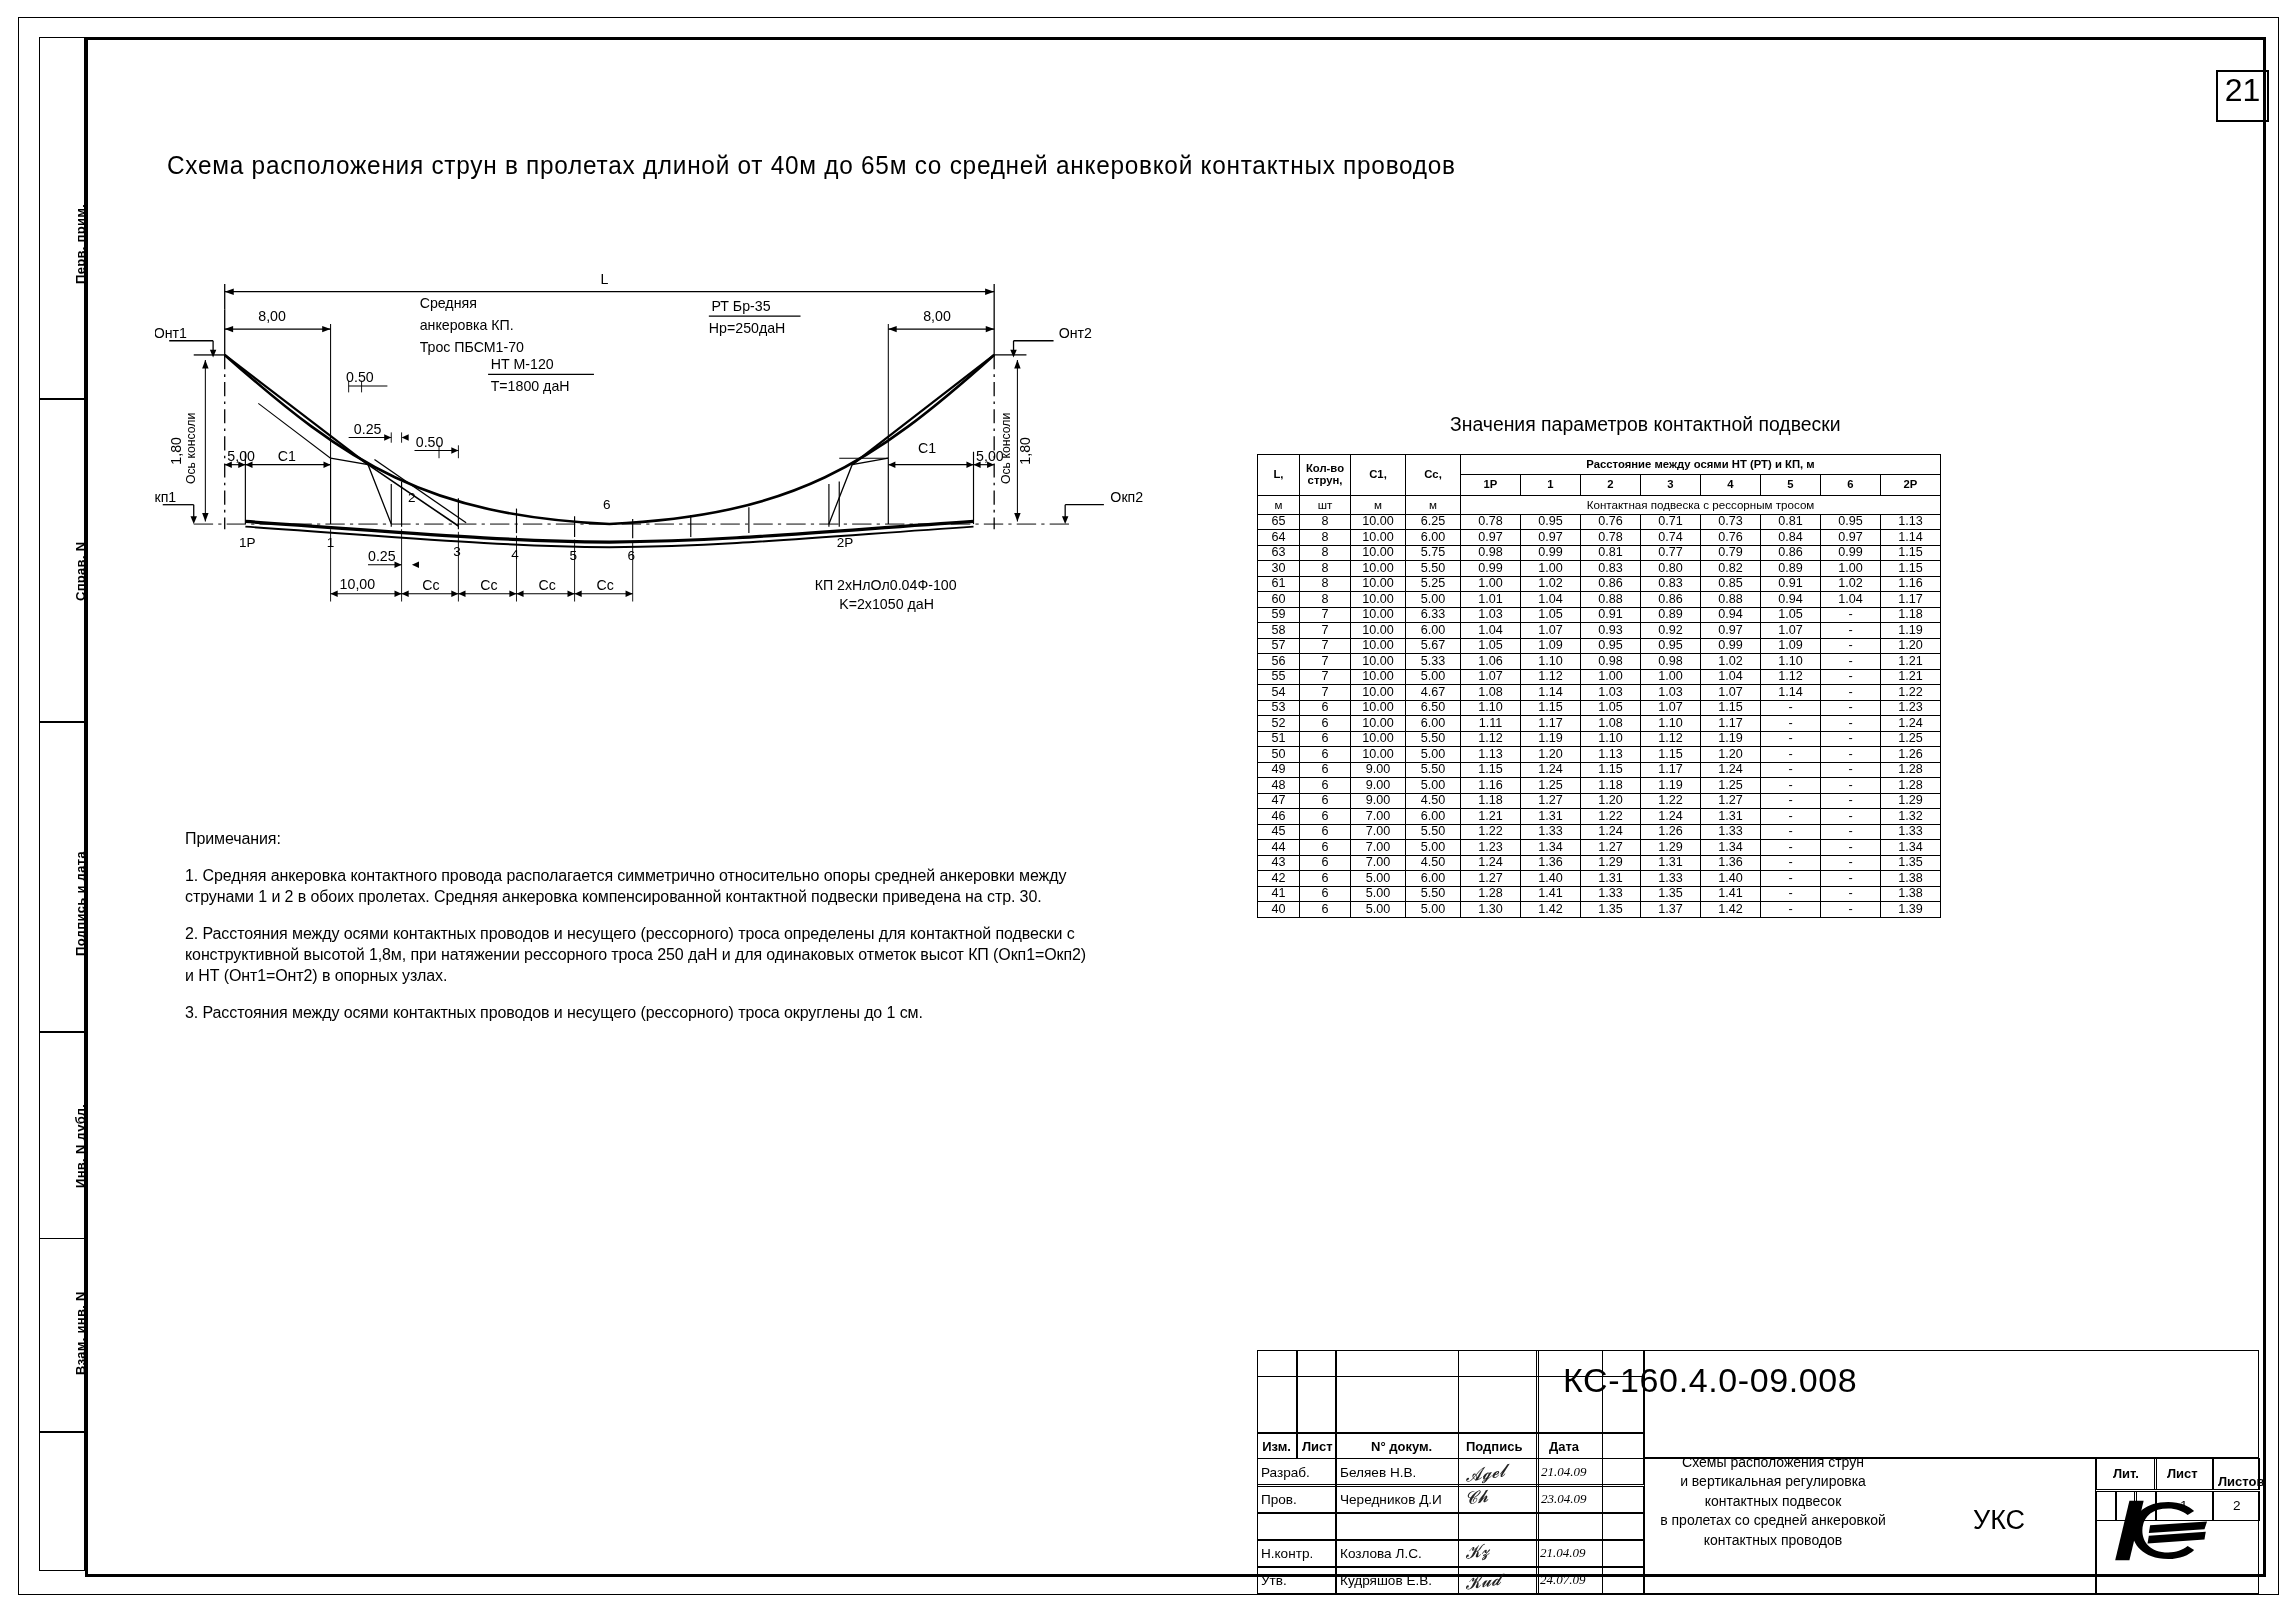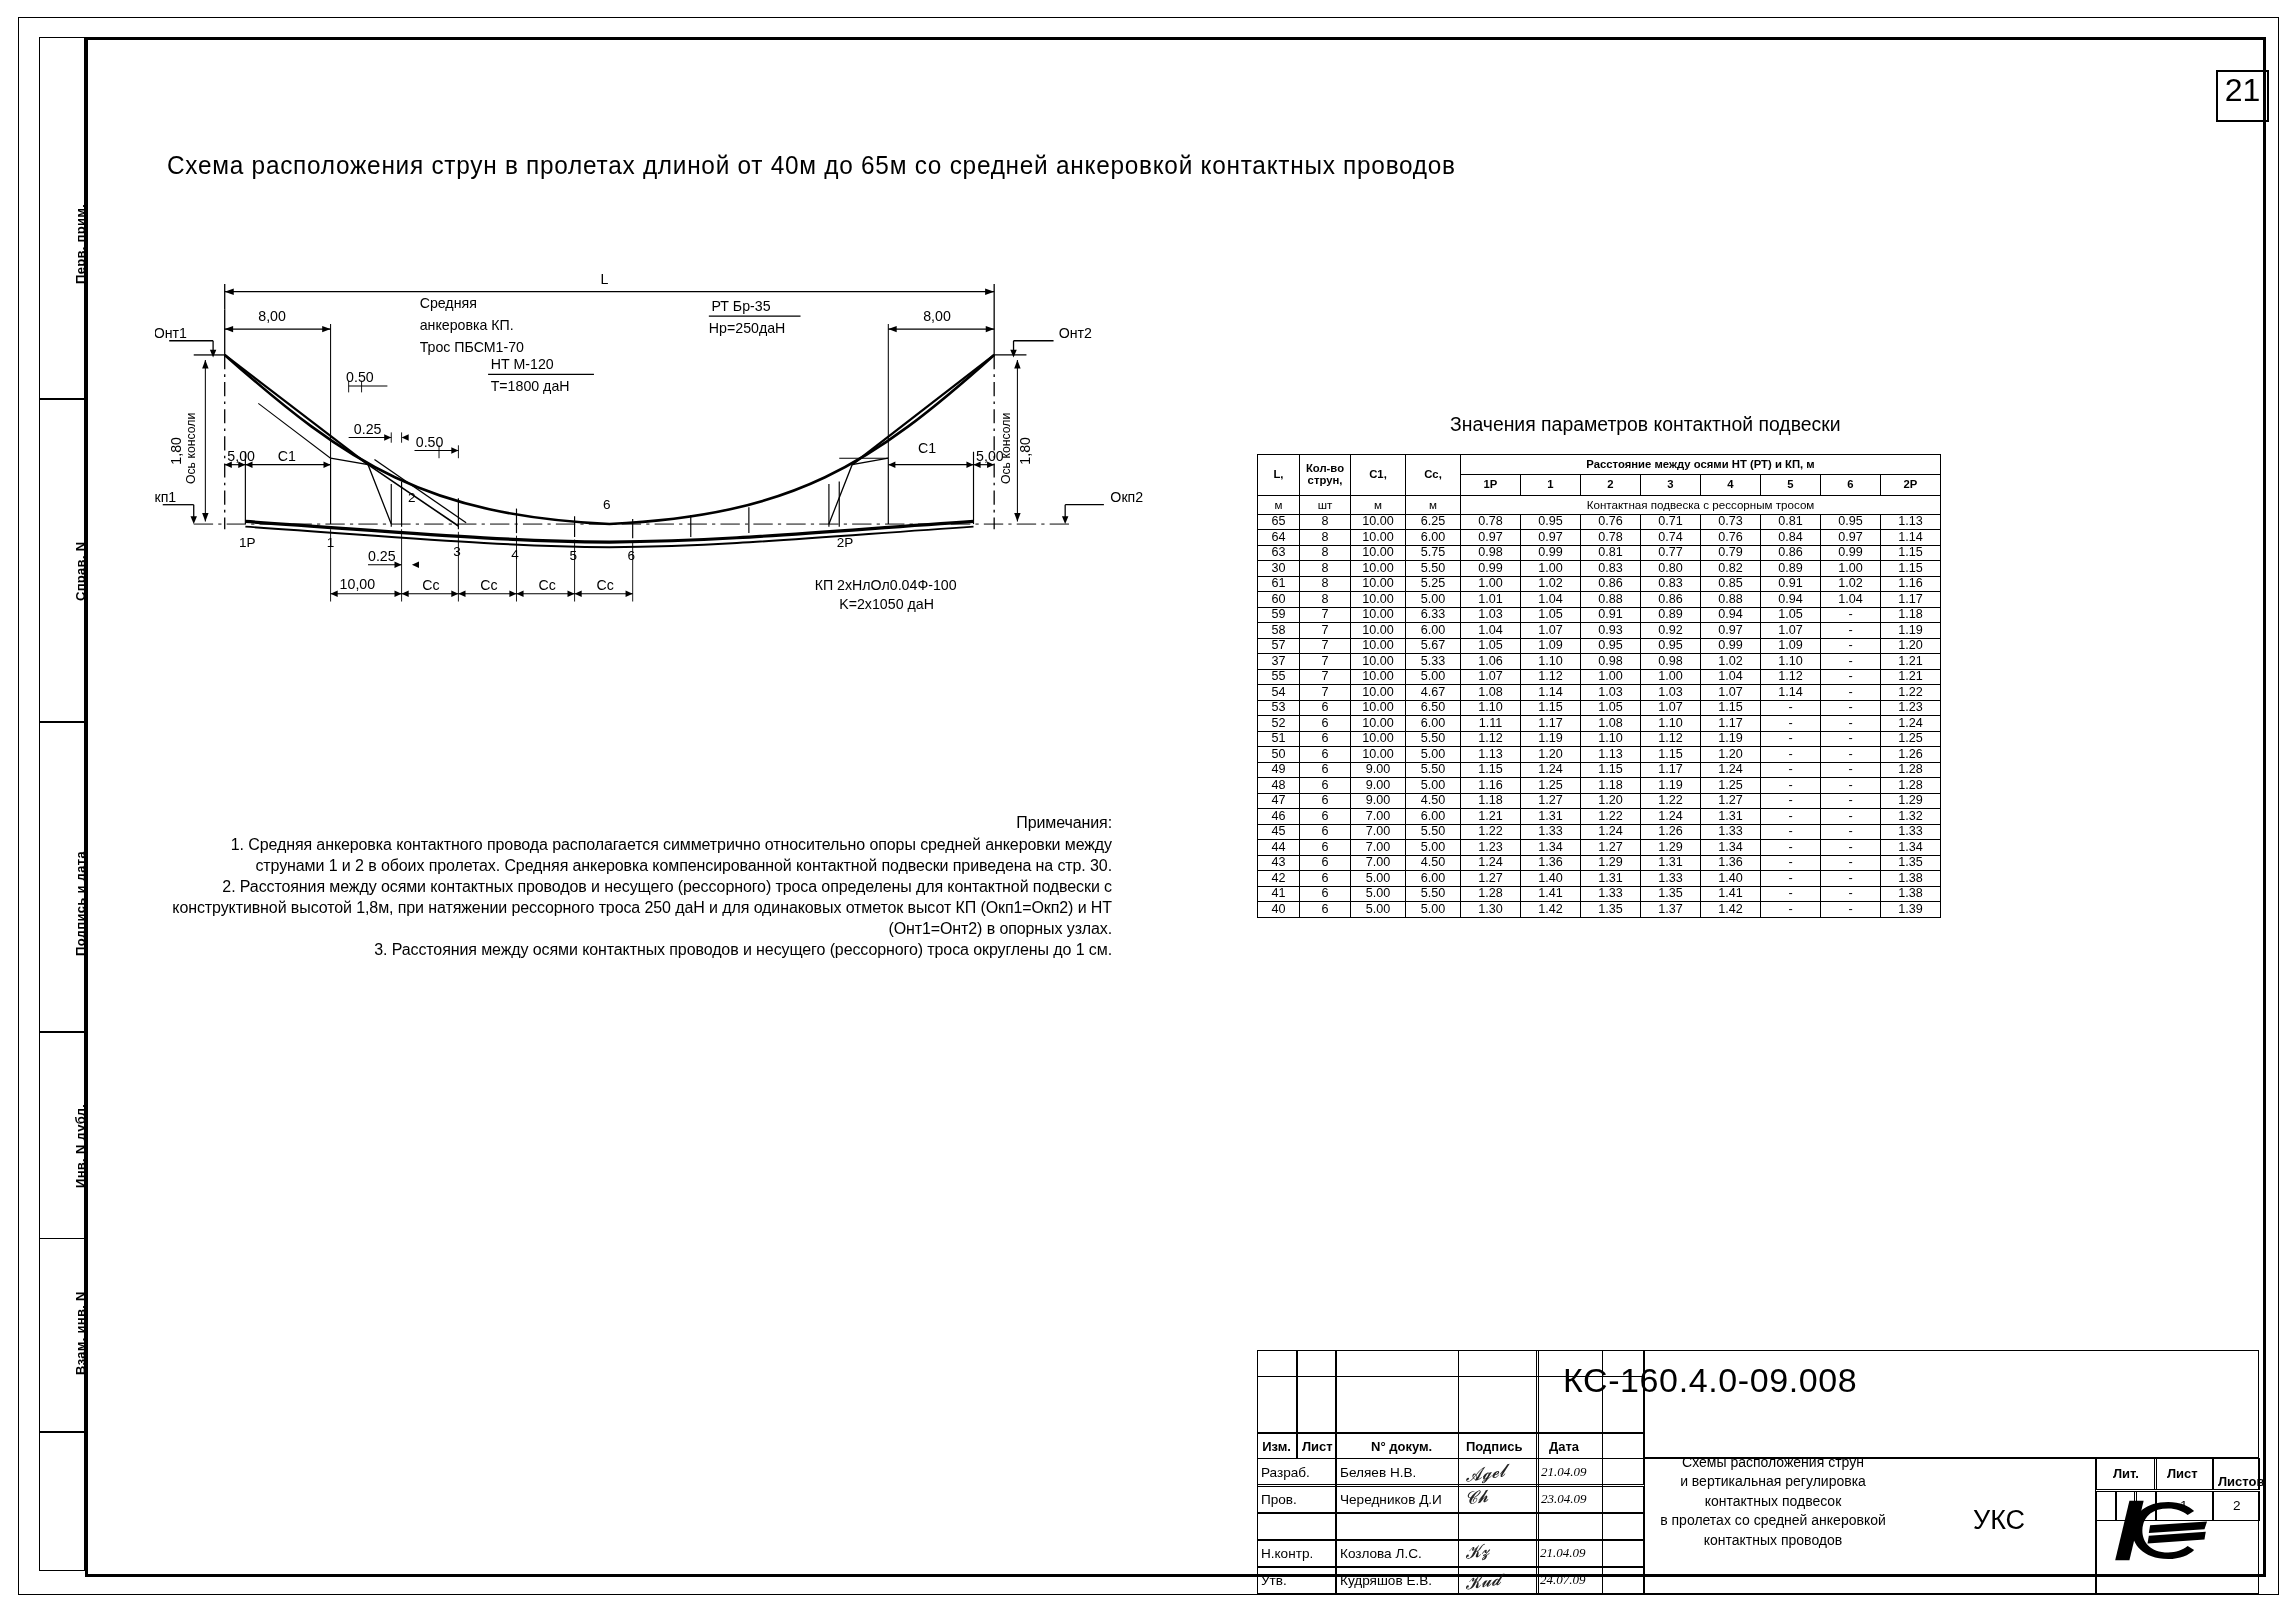--- a/index.html
+++ b/index.html
@@ -28,21 +28,21 @@
   .diagram{position:absolute;left:155px;top:271px;width:1007px;height:510px;}
   .diagram svg{display:block;}
   .dtxt{font-family:"Liberation Sans",sans-serif;font-size:22px;fill:#000;}
   .dtxt-s{font-family:"Liberation Sans",sans-serif;font-size:19px;fill:#000;}
   .dtxt-n{font-family:"Liberation Sans",sans-serif;font-size:21px;fill:#000;}
 
   
   .notes{position:absolute;left:169px;top:812px;width:943px;font-size:16px;line-height:21px;
          font-family:"Liberation Sans",sans-serif;letter-spacing:-0.1px;}
   .notes .nhead{margin-bottom:1.3px;}
-  .notes p{margin:0;text-align:right;}
+  .notes p{margin:16px;}
 
   
   .tbl-title{position:absolute;left:1450px;top:413px;font-size:19.4px;
              font-family:"Liberation Sans",sans-serif;white-space:nowrap;}
   .ptable{position:absolute;left:1257px;top:454px;border-collapse:collapse;
           font-family:"Liberation Sans",sans-serif;font-size:12.3px;}
   .ptable th,.ptable td{border:1px solid #000;text-align:center;vertical-align:middle;padding:0;
                         line-height:1.05;font-weight:normal;}
   .ptable thead th{font-weight:bold;font-size:11.3px;}
   .ptable tbody td{height:14.5px;font-size:12.6px;}
@@ -462,21 +462,21 @@
           <td class="c-d">1.05</td>
           <td class="c-d">1.09</td>
           <td class="c-d">0.95</td>
           <td class="c-d">0.95</td>
           <td class="c-d">0.99</td>
           <td class="c-d">1.09</td>
           <td class="c-d">-</td>
           <td class="c-d">1.20</td>
         </tr>
         <tr>
-          <td class="c-l">37</td>
+          <td class="c-l">56</td>
           <td class="c-n">7</td>
           <td class="c-c1">10.00</td>
           <td class="c-cc">5.33</td>
           <td class="c-d">1.06</td>
           <td class="c-d">1.10</td>
           <td class="c-d">0.98</td>
           <td class="c-d">0.98</td>
           <td class="c-d">1.02</td>
           <td class="c-d">1.10</td>
           <td class="c-d">-</td>

